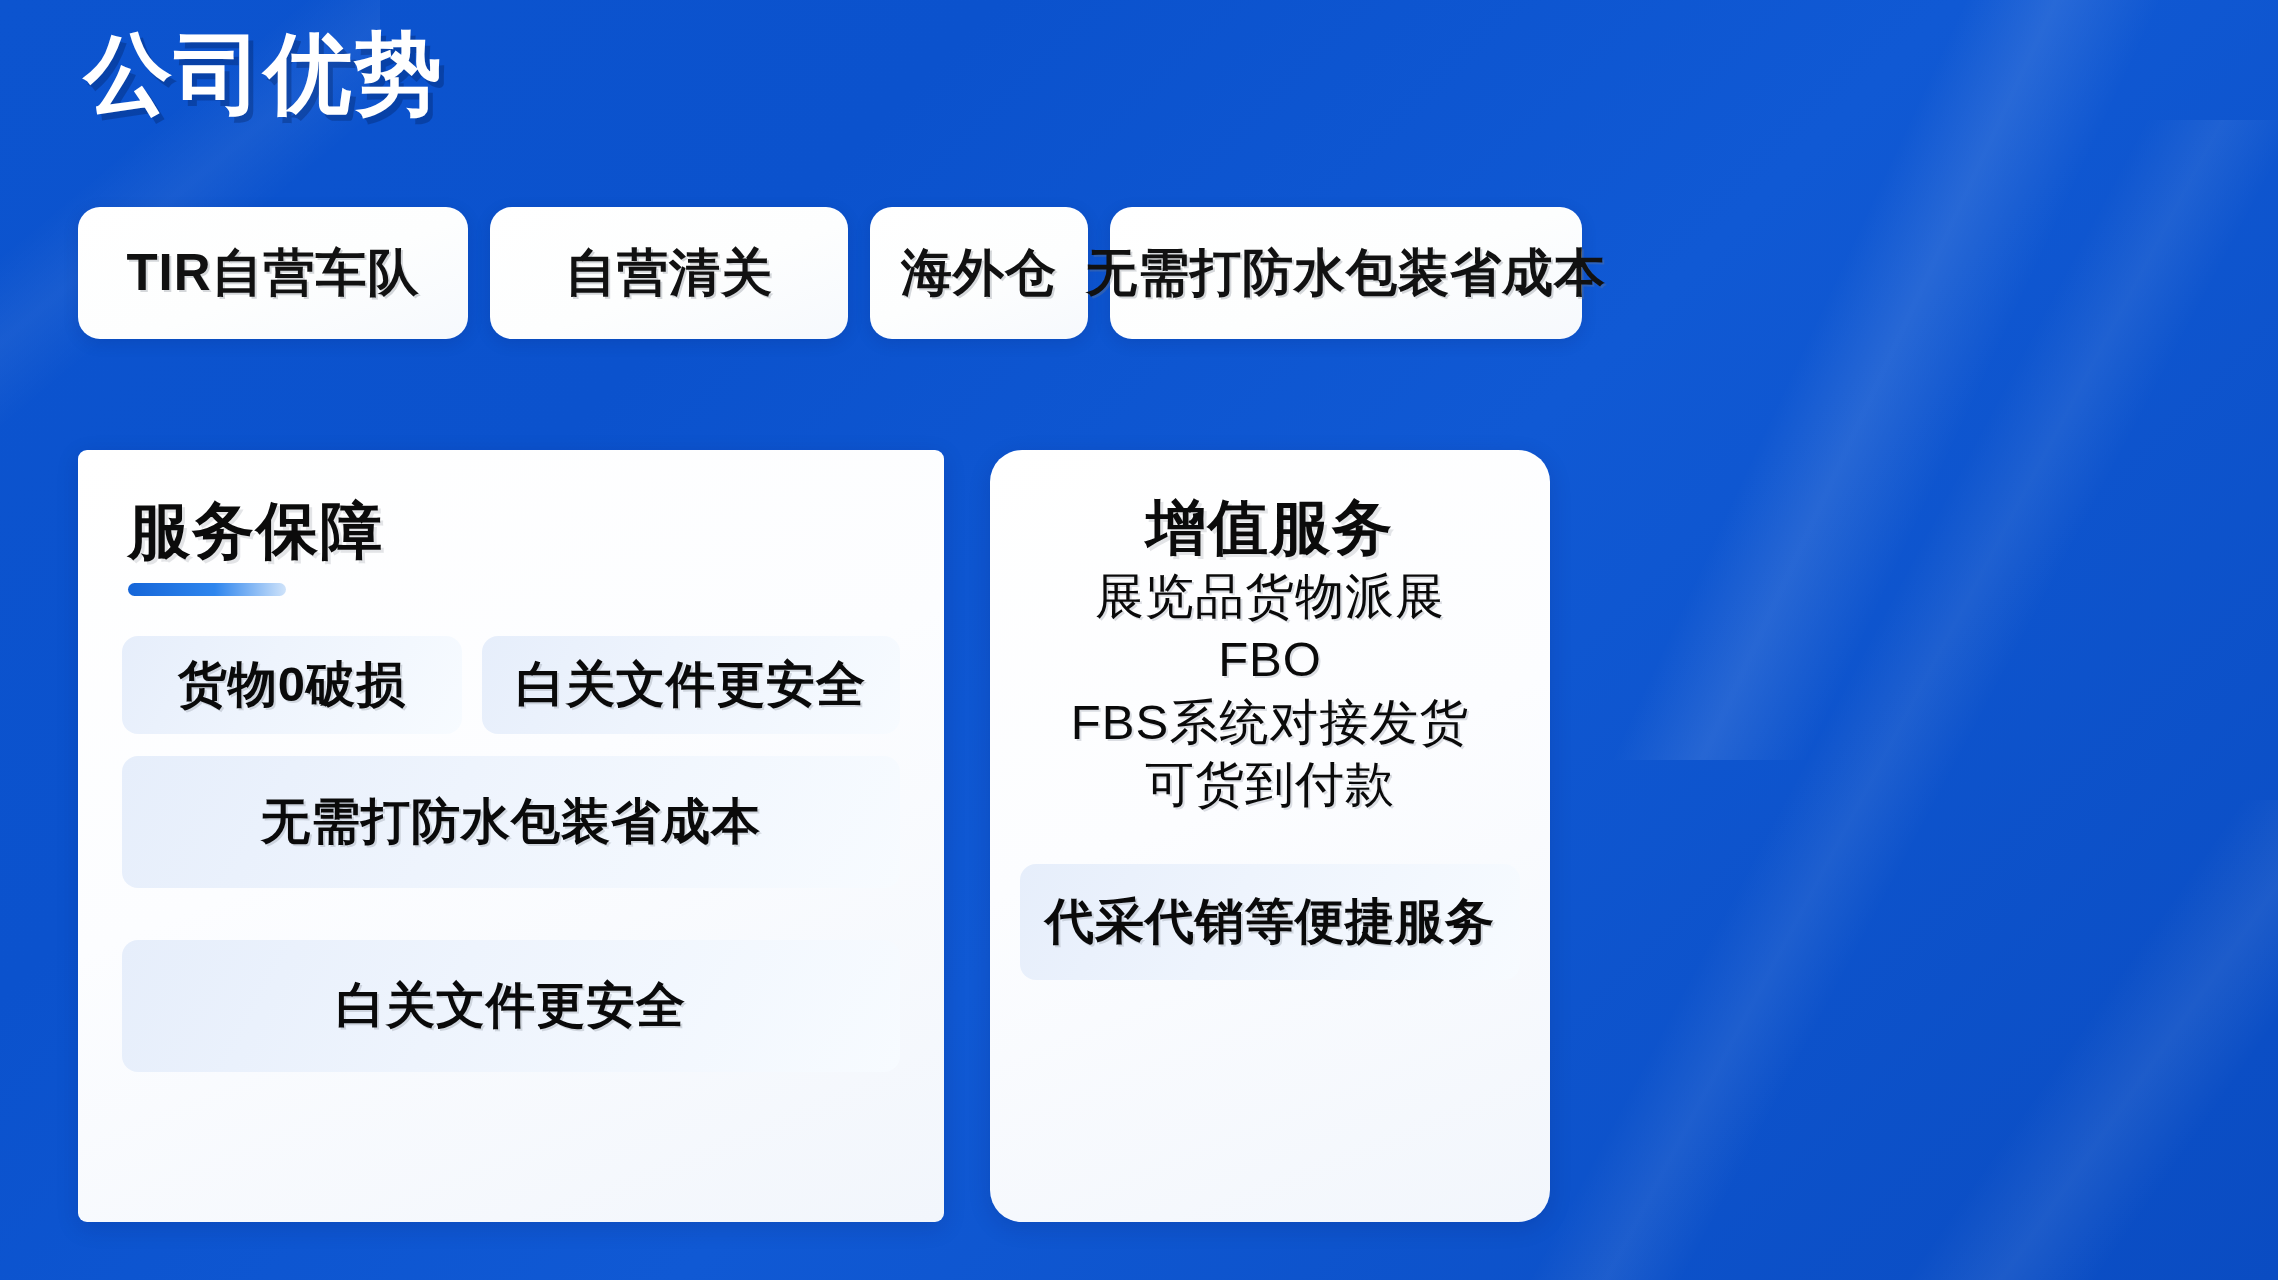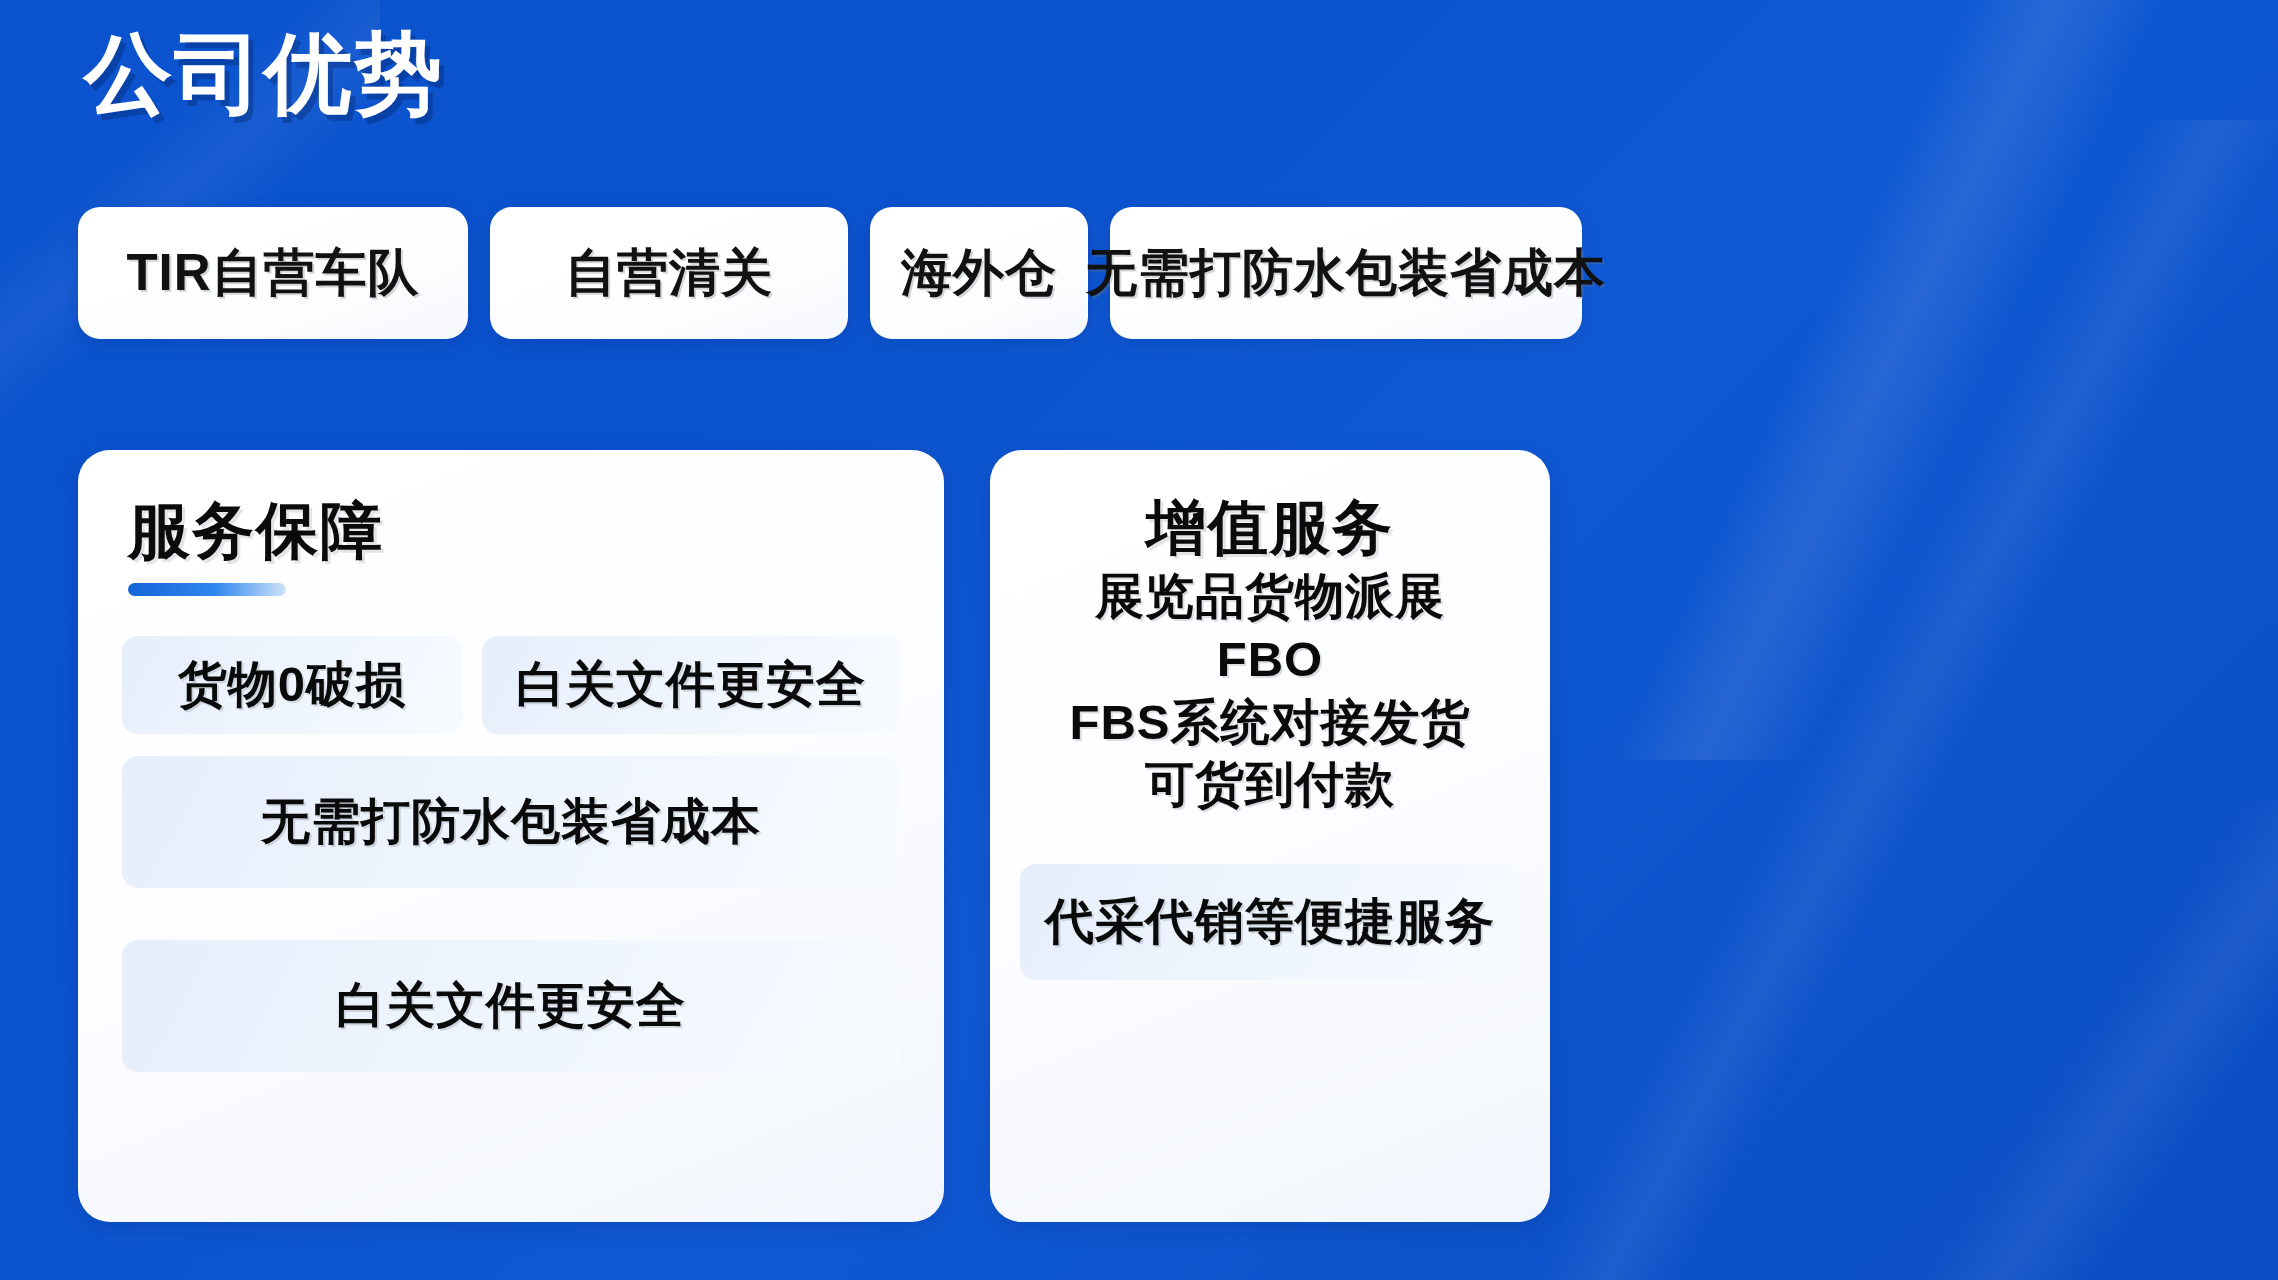--- a/index.html
+++ b/index.html
@@ -109,20 +109,21 @@
   .panel {
     background: linear-gradient(158deg, #ffffff 0%, #fcfdff 45%, #f2f6fc 100%);
     border-radius: 32px;
     box-shadow: 0 6px 22px rgba(0, 20, 80, 0.16);
   }
   #panel-service {
     width: 866px;
     height: 772px;
     padding: 48px 44px 40px 44px;
     box-sizing: border-box;
+    border-radius: 9px;
   }
   #panel-valueadd {
     width: 560px;
     height: 772px;
     padding: 34px 28px 40px 28px;
     box-sizing: border-box;
     display: flex;
     flex-direction: column;
     align-items: center;
   }
@@ -185,21 +186,21 @@
     font-weight: bold;
     letter-spacing: 2px;
     line-height: 1.12;
     text-align: left;
     margin: 10px 0 4px 0;
     text-shadow: 3px 3px 0 rgba(130,135,145,0.22);
   }
   .va-line {
     color: #0a0a0a;
     font-size: 49px;
-    font-weight: bold;
+    font-weight: normal;
     letter-spacing: 1px;
     line-height: 1.28;
     text-align: center;
     white-space: nowrap;
     text-shadow: 2px 2px 0 rgba(125,132,145,0.26);
   }
   #valueadd-pill {
     margin-top: 48px;
     width: 500px;
     height: 116px;

